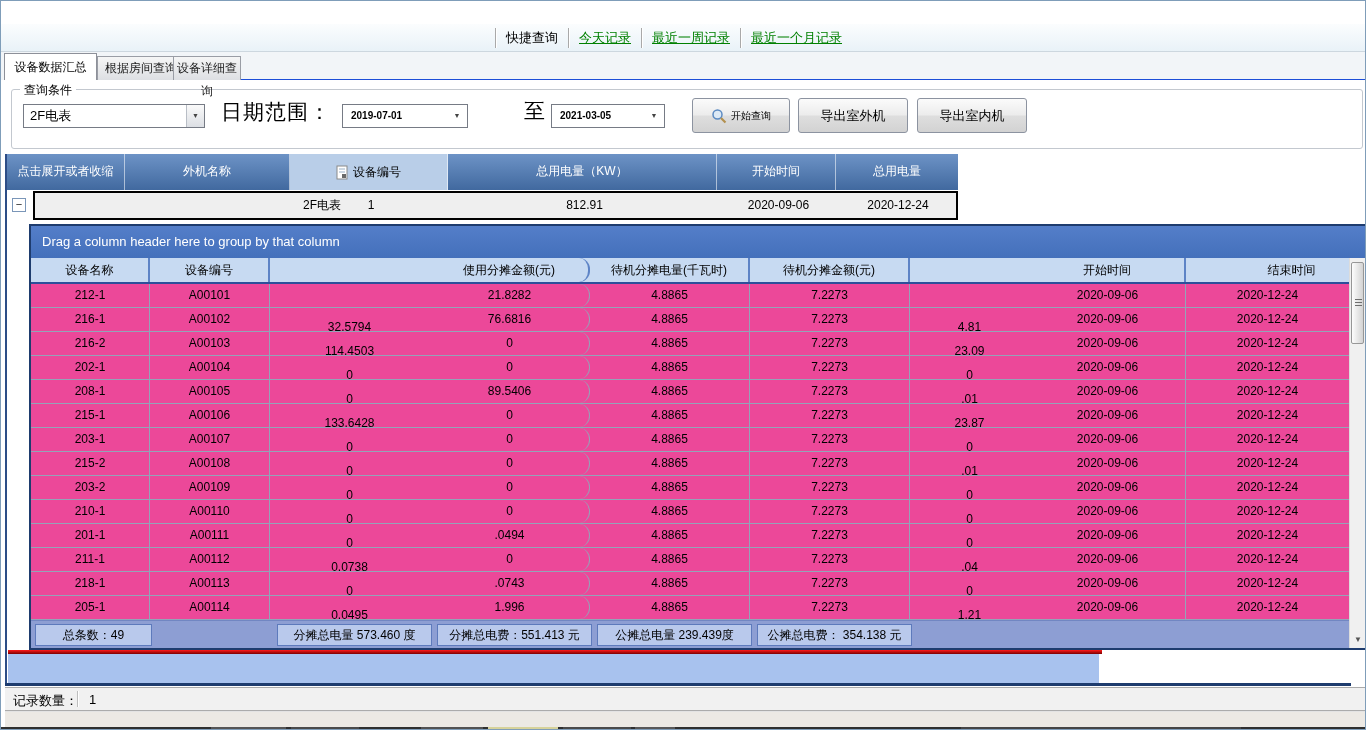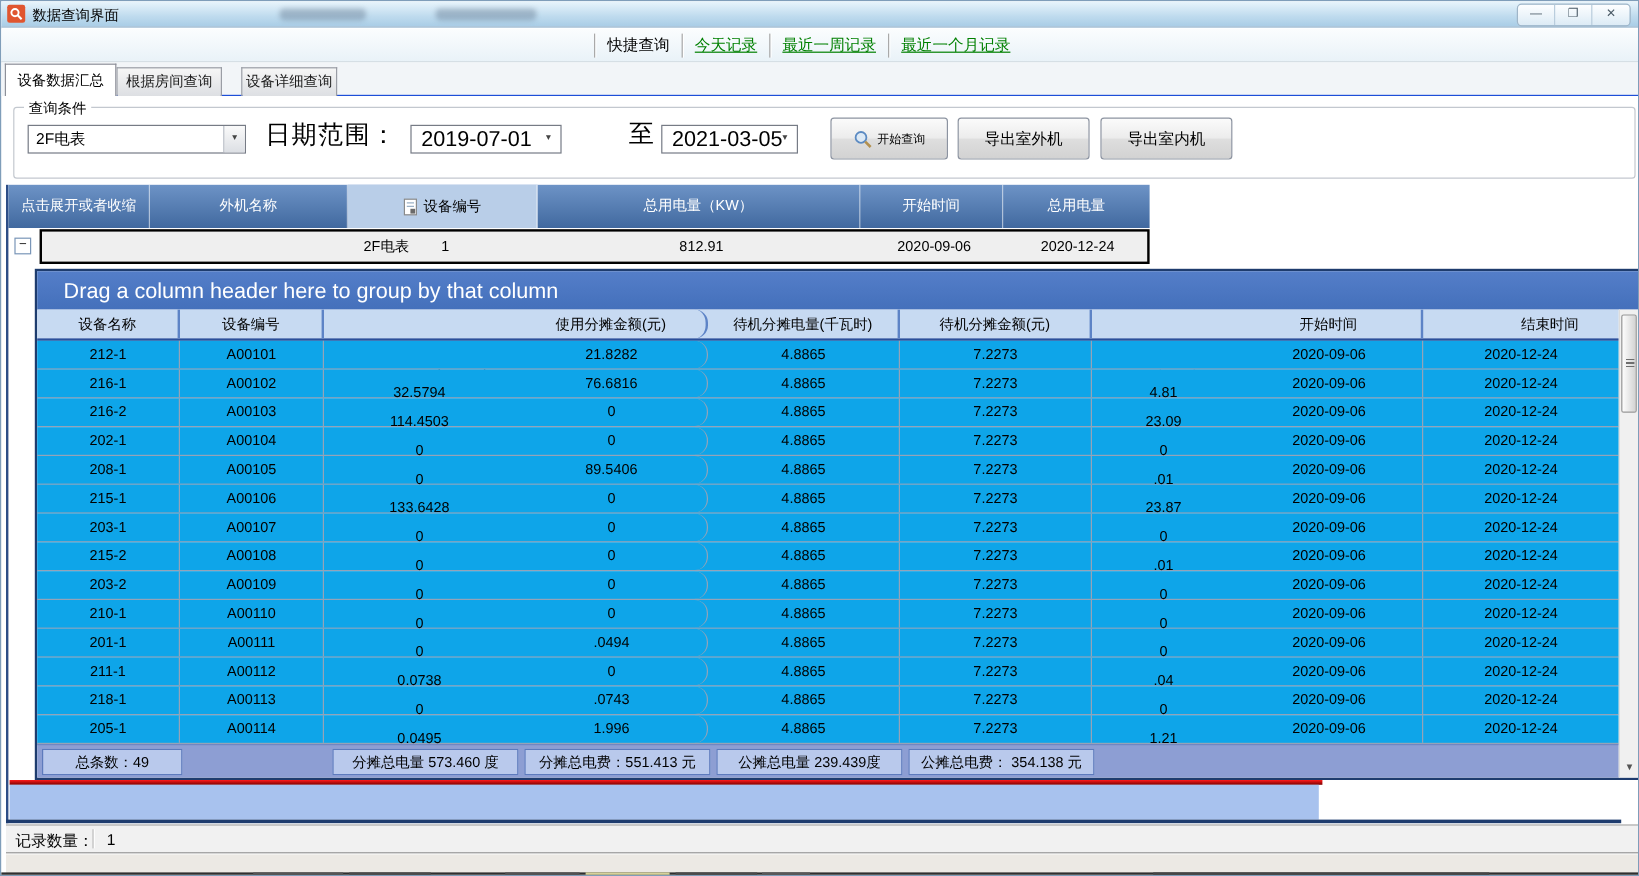--- a/index.html
+++ b/index.html
@@ -29,42 +29,42 @@
   .quickbar-inner { position:absolute; left:484px; top:0; height:100%; display:flex; align-items:center; }
   .qsep { width:1px; height:20px; background:#a9a9a9; margin:0 10px; box-shadow:1px 0 0 #fff; }
   .qlabel { font-size:13px; color:#000; }
   .qlink { font-size:13px; color:#008000; text-decoration:underline; cursor:pointer; }
 
   
   .tabstrip { position:absolute; left:0; top:51px; width:100%; height:28px; background:#f2f5f8; }
   .tab { position:absolute; bottom:0; font-size:12px; text-align:center; cursor:default; }
   .tab.active { left:3px; width:93px; height:27px; line-height:26px; background:#fff;
     border:1px solid #8d9099; border-bottom:none; z-index:3; }
-  .tab.i1 { left:96px; width:88px; } .tab.i2 { left:200px; width:80px; }
+  .tab.i1 { left:96px; width:88px; } .tab.i2 { left:172px; width:68px; }
   .tab.inactive { height:24px; line-height:23px; background:linear-gradient(#f6f6f6,#dddfe3);
     border:1px solid #9a9da5; border-bottom:none; color:#1a1a1a; z-index:2; }
 
   
   .content { position:absolute; left:4px; top:78px; width:1366px; height:633px; background:#fff;
     border-top:1px solid #1d4ed8; }
 
   .groupbox { position:absolute; left:6px; top:9px; width:1352px; height:60px;
     border:1px solid #c3c8cf; border-radius:3px; }
   .groupbox-legend { position:absolute; left:8px; top:-8px; background:#fff; padding:0 4px;
     font-size:12px; color:#000; }
 
   .combo { position:absolute; left:18px; top:24px; width:182px; height:24px; background:#fff;
     border:1px solid #767b85; }
   .combo-text { position:absolute; left:6px; top:0; line-height:22px; font-size:13px; color:#000; }
   .combo-arrow { position:absolute; right:0; top:0; width:18px; height:22px; text-align:center;
     line-height:21px; font-size:9px; color:#444; background:linear-gradient(#fafafa,#dcdfe4);
     border-left:1px solid #b9bec6; }
   .biglabel { position:absolute; font-size:21px; color:#000; letter-spacing:1px; }
   .datebox { position:absolute; top:24px; height:24px; background:#fff; border:1px solid #767b85; }
-  .date-text { position:absolute; left:8px; top:0; line-height:22px; font-size:18px; font-weight:normal; color:#000; }
+  .date-text { position:absolute; left:8px; top:0; line-height:22px; font-size:10px; font-weight:bold; color:#000; }
   .date-arrow { position:absolute; right:2px; top:0; width:16px; height:22px; text-align:center;
     line-height:21px; font-size:9px; color:#444; }
 
   .btn { position:absolute; top:18px; height:35px; border:1px solid #8c93a0; border-radius:3px;
     background:linear-gradient(#fbfbfb,#ececec 48%,#dedede 52%,#d2d2d2); text-align:center;
     cursor:default; display:flex; align-items:center; justify-content:center; }
   .btn-search { left:687px; width:98px; font-size:10px; }
   .btn-exp1 { left:793px; width:110px; font-size:13px; }
   .btn-exp2 { left:912px; width:110px; font-size:13px; }
   .btn-search svg { margin-right:4px; }
@@ -85,29 +85,29 @@
   .mg-row { position:absolute; left:28px; top:111px; width:925px; height:29px; background:#efefef;
     border:2px solid #000; }
   .mg-val { position:absolute; top:0; line-height:25px; font-size:12px; color:#000; text-align:center; }
   .mv-name{left:92px;width:390px;} .mv-no{left:257px;width:158px;} .mv-kw{left:415px;width:269px;}
   .mv-start{left:684px;width:119px;} .mv-end{left:803px;width:120px;}
 
   
   .dg { position:absolute; left:24px; top:144px; width:1338px; height:426px;
     border:2px solid #1e3c6e; background:#fff; }
   .dg-groupband { position:absolute; left:0; top:0; width:1334px; height:32px;
-    background:linear-gradient(#547ec9,#4470bb); color:#fff; font-size:18px; line-height:32px;
-    padding-left:22px; }
+    background:linear-gradient(#547ec9,#4470bb); color:#fff; font-size:13px; line-height:32px;
+    padding-left:11px; }
   .dg-head { position:absolute; left:0; top:32px; width:1318px; height:26px; display:flex;
     background:#c7daf2; border-bottom:2px solid #2c4f9a; }
   .dg-head .dg-cell { line-height:24px; font-size:12px; color:#000; text-align:center;
     border-right:2px solid #5d83c6; }
   .dg-head .dg-cell:last-child { border-right:none;padding-left:48px; }
   .dg-rows { position:absolute; left:0; top:58px; width:1318px; height:336px; }
-  .dg-row { display:flex; height:24px; border-bottom:1px solid #94a3b8; background:#0ea5e9; }
+  .dg-row { display:flex; height:24px; border-bottom:1px solid #94a3b8; background:#ec4899; }
   .dg-row .dg-cell { line-height:23px; font-size:12px; color:#000; text-align:center;
     border-right:1px solid #94a3b8; }
   .dg-row .dg-cell:last-child { border-right:none; }
   .dg-cell:nth-child(1){width:119px;} .dg-cell:nth-child(2){width:120px;}
   .dg-cell:nth-child(3){width:160px;margin-top:32px;} .dg-cell:nth-child(4){width:160px;border-radius:11px;}
   .dg-cell:nth-child(5){width:160px;} .dg-cell:nth-child(6){width:160px;}
   .dg-cell:nth-child(7){width:120px;margin-top:32px;} .dg-cell:nth-child(8){width:156px;}
   .dg-cell:nth-child(9){width:163px;}
 
   .dg-summary { position:absolute; left:0; top:394px; width:1318px; height:28px; background:#8d9ed3;
@@ -143,36 +143,20 @@
     background:linear-gradient(#8f8f8f,#ffffff); }
   .bottom-gray { position:absolute; left:0; top:632px; width:1366px; height:94px; background:#ece9e4; }
   .taskbar-peek { position:absolute; left:0; top:726px; width:1366px; height:4px; background:#2f2f2f; }
   .tb-seg { position:absolute; top:0; height:4px; }
 </style>
 </head>
 <body>
 
 <div class="app">
 
-  <div class="titlebar">
-    <div class="app-icon">
-      <svg width="11" height="11" viewBox="0 0 11 11">
-        <circle cx="4.5" cy="4.5" r="3" fill="none" stroke="#fff" stroke-width="1.6"></circle>
-        <line x1="6.8" y1="6.8" x2="10" y2="10" stroke="#fff" stroke-width="1.8"></line>
-      </svg>
-    </div>
-    <span class="title-text">数据查询界面</span>
-    <div class="redact" style="left:232px;width:72px;"></div>
-    <div class="redact" style="left:362px;width:84px;"></div>
-    <div class="winbtns">
-      <div class="winbtn">—</div>
-      <div class="winbtn">❐</div>
-      <div class="winbtn">✕</div>
-    </div>
-  </div>
 
   <div class="quickbar">
     <div class="quickbar-inner">
       <div class="qsep"></div>
       <span class="qlabel">快捷查询</span>
       <div class="qsep"></div>
       <span class="qlink">今天记录</span>
       <div class="qsep"></div>
       <span class="qlink">最近一周记录</span>
       <div class="qsep"></div>

